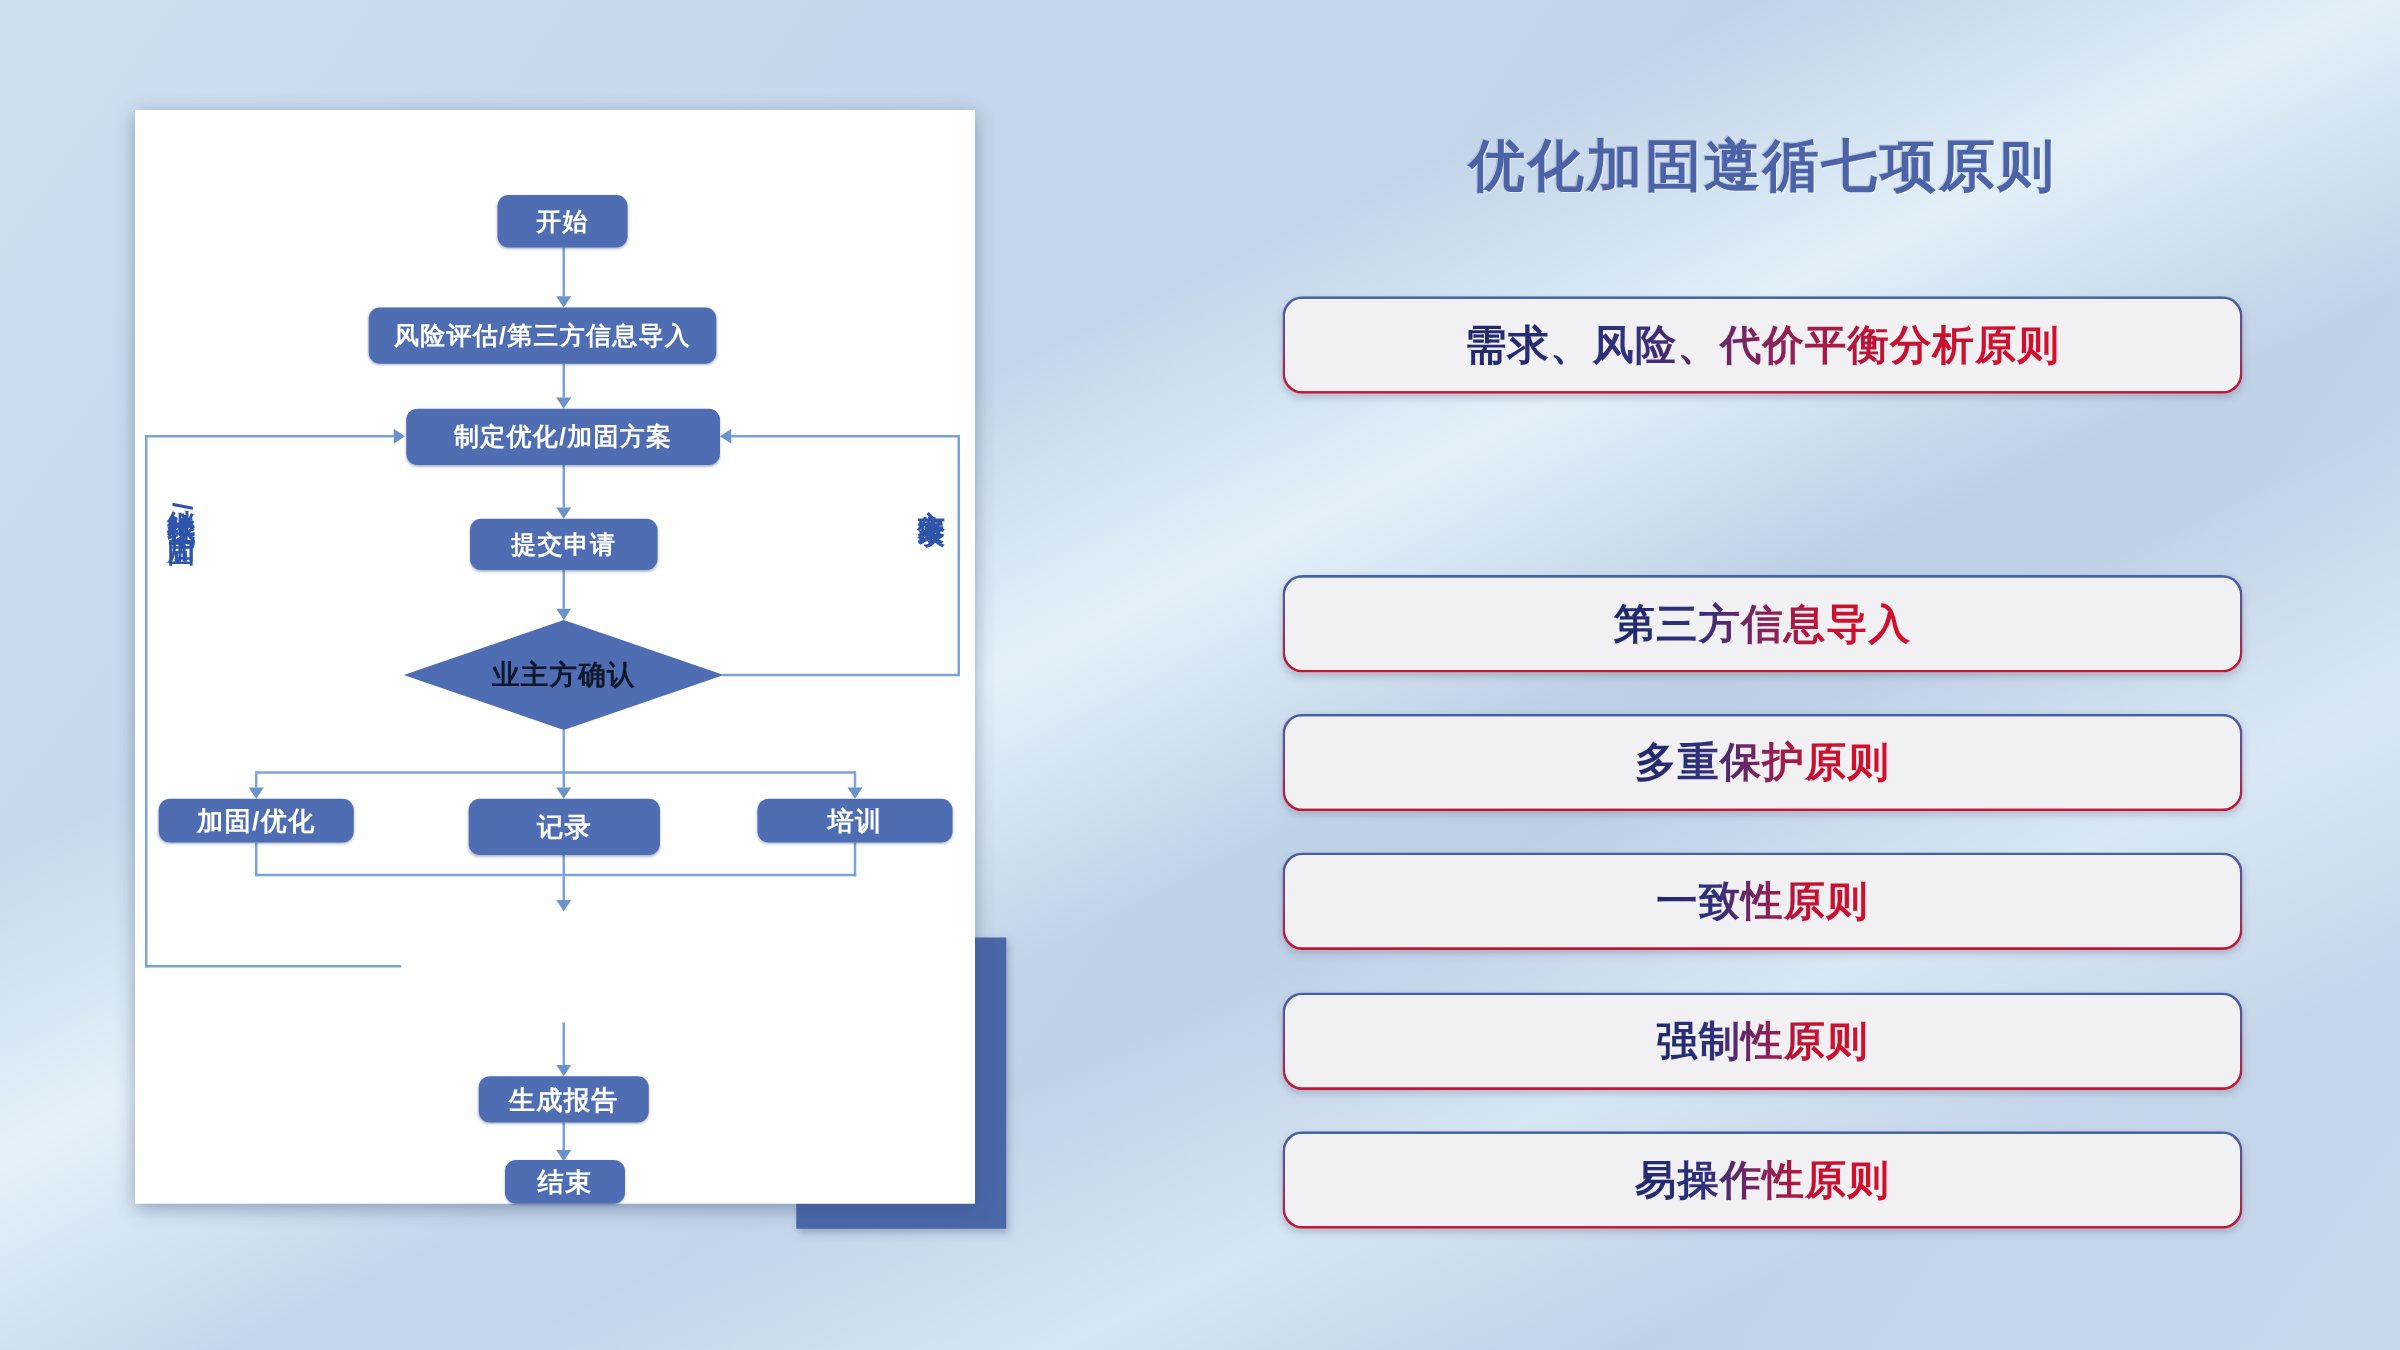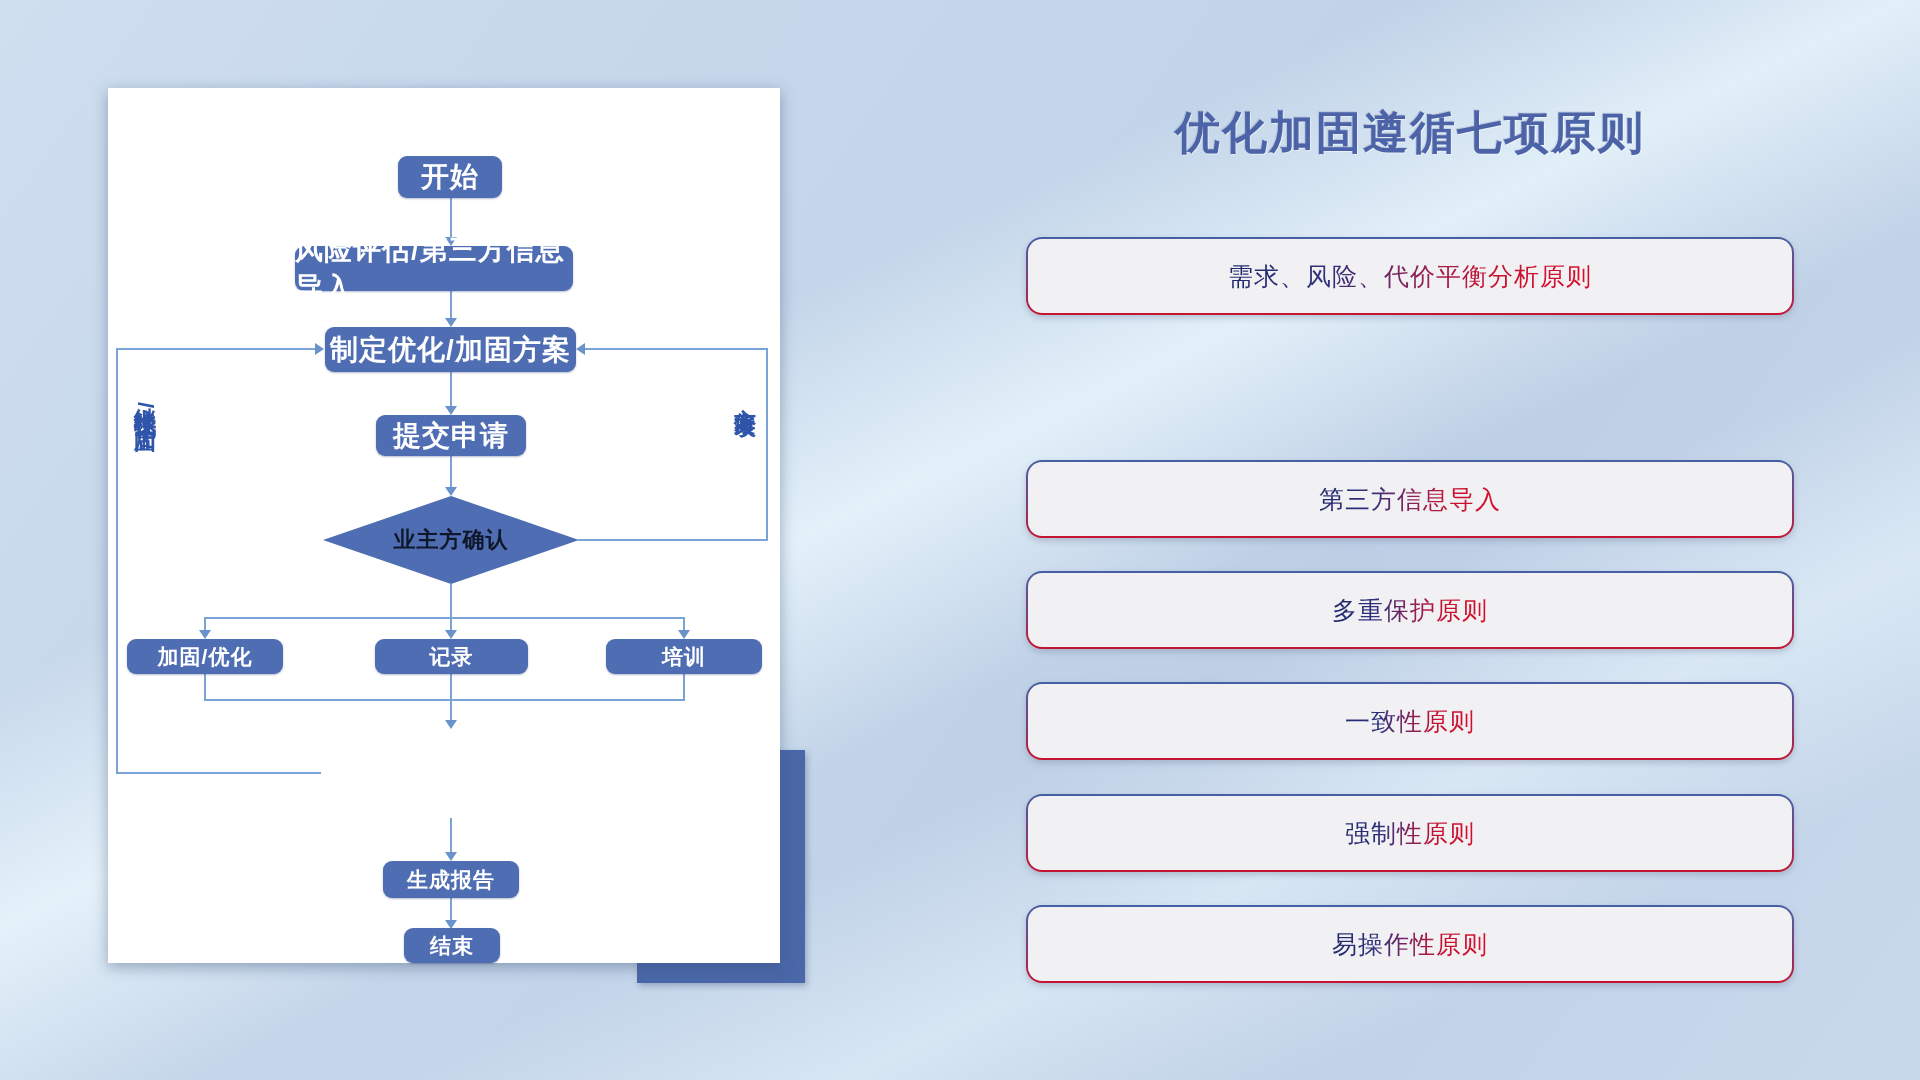--- a/index.html
+++ b/index.html
@@ -13,21 +13,21 @@
   .slide{position:relative;width:1920px;height:1080px;}
 
   
   .accent-rect{position:absolute;left:637px;top:750px;width:168px;height:233px;
     background:#4a67a8;z-index:1;box-shadow:2px 3px 6px rgba(60,80,120,.35);}
   .card{position:absolute;left:108px;top:88px;width:672px;height:875px;background:#ffffff;
     z-index:2;box-shadow:0 4px 14px rgba(60,80,120,.45);}
 
   .fc-node{position:absolute;background:#4f6db3;color:#fff;font-weight:bold;
     display:flex;align-items:center;justify-content:center;border-radius:9px;
-    font-size:28px;letter-spacing:1px;box-shadow:0 1px 2px rgba(40,60,110,.35);}
+    font-size:20px;letter-spacing:1px;box-shadow:0 1px 2px rgba(40,60,110,.35);}
   .fc-diamond{position:absolute;background:#4f6db3;color:#0f172a;font-weight:bold;
     display:flex;align-items:center;justify-content:center;font-size:22px;letter-spacing:1px;
     clip-path:polygon(50% 0,100% 50%,50% 100%,0 50%);border-radius:0;}
   .fc-vline{position:absolute;width:2px;background:#7ba3d8;}
   .fc-hline{position:absolute;height:2px;background:#7ba3d8;}
   .ar{position:absolute;width:0;height:0;}
   .ar-down{border-left:6px solid transparent;border-right:6px solid transparent;border-top:9px solid #6a93cc;}
   .ar-right{border-top:6px solid transparent;border-bottom:6px solid transparent;border-left:9px solid #6a93cc;}
   .ar-left{border-top:6px solid transparent;border-bottom:6px solid transparent;border-right:9px solid #6a93cc;}
   .fc-side-label{position:absolute;writing-mode:vertical-rl;color:#2f55aa;font-weight:bold;
@@ -36,21 +36,21 @@
   
   .panel-title{position:absolute;left:1026px;top:103px;width:768px;text-align:center;
     font-size:45px;font-weight:bold;color:#4c63a8;letter-spacing:2px;
     text-shadow:1px 1px 0 rgba(255,255,255,.45), -1px -1px 0 rgba(60,70,120,.15);}
   .principle{position:absolute;left:1026px;width:768px;height:78px;border-radius:16px;
     border:2px solid transparent;box-sizing:border-box;
     background:linear-gradient(#f1f1f3,#f1f1f3) padding-box,
                linear-gradient(180deg,#4660a5 0%,#7e3f78 55%,#c6142f 100%) border-box;
     display:flex;align-items:center;justify-content:center;
     box-shadow:0 3px 6px rgba(110,120,150,.35);}
-  .principle span{font-size:25px;font-weight:normal;letter-spacing:1px;display:inline-block;
+  .principle span{font-size:33px;font-weight:bold;letter-spacing:1px;display:inline-block;
     background:linear-gradient(90deg,#20296b 0%,#31307c 28%,#8c2158 52%,#c8102f 72%,#d40f2c 100%);
     -webkit-background-clip:text;background-clip:text;color:transparent;}
 </style>
 </head>
 <body>
 
 <div class="slide">
 
   <div class="accent-rect"></div>
 
@@ -98,21 +98,21 @@
 
     <div class="fc-side-label" style="left:24px;top:302px;height:170px">继续优化/加固</div>
     <div class="fc-side-label" style="left:624px;top:302px;height:130px">方案修改</div>
 
     <div class="fc-node" style="left:290px;top:68px;width:104px;height:42px">开始</div>
     <div class="fc-node" style="left:187px;top:158px;width:278px;height:45px">风险评估/第三方信息导入</div>
     <div class="fc-node" style="left:217px;top:239px;width:251px;height:45px">制定优化/加固方案</div>
     <div class="fc-node" style="left:268px;top:327px;width:150px;height:41px">提交申请</div>
     <div class="fc-diamond" style="left:215px;top:408px;width:256px;height:88px">业主方确认</div>
     <div class="fc-node" style="left:19px;top:551px;width:156px;height:35px;font-size:21px">加固/优化</div>
-    <div class="fc-node" style="left:267px;top:551px;width:153px;height:35px;font-size:21px">记录</div>
+    <div class="fc-node" style="left:267px;top:551px;width:153px;height:45px;font-size:21px">记录</div>
     <div class="fc-node" style="left:498px;top:551px;width:156px;height:35px;font-size:21px">培训</div>
     <div class="fc-node" style="left:275px;top:773px;width:136px;height:37px;font-size:21px">生成报告</div>
     <div class="fc-node" style="left:296px;top:840px;width:96px;height:35px;font-size:21px">结束</div>
   </div>
 
   <div class="panel-title">优化加固遵循七项原则</div>
 
   <div class="principle" style="top:237px">
     <span>需求、风险、代价平衡分析原则</span>
   </div>

